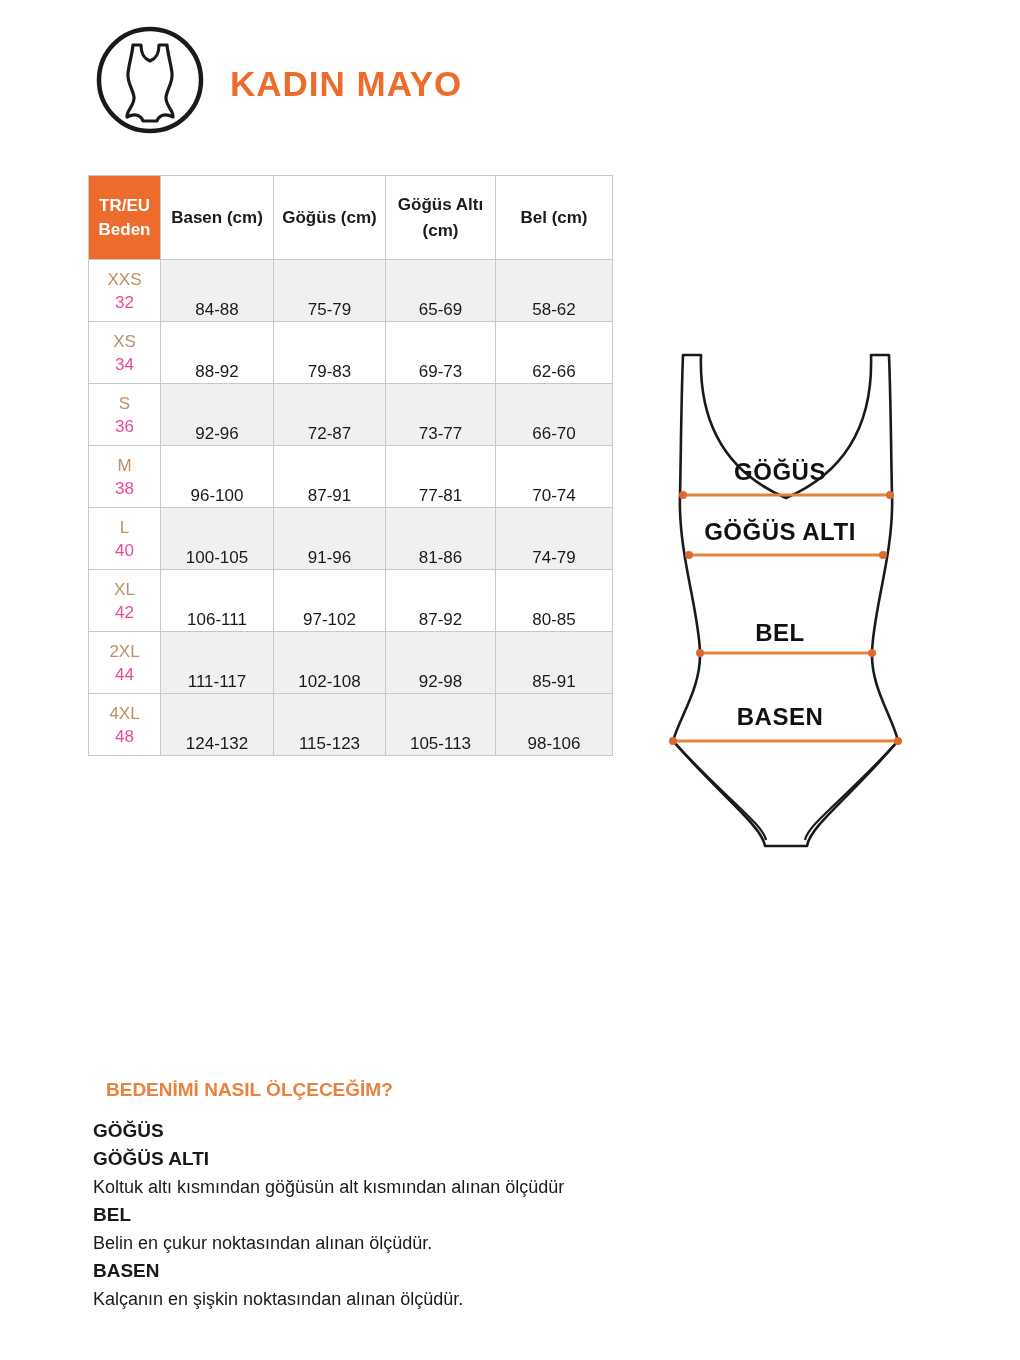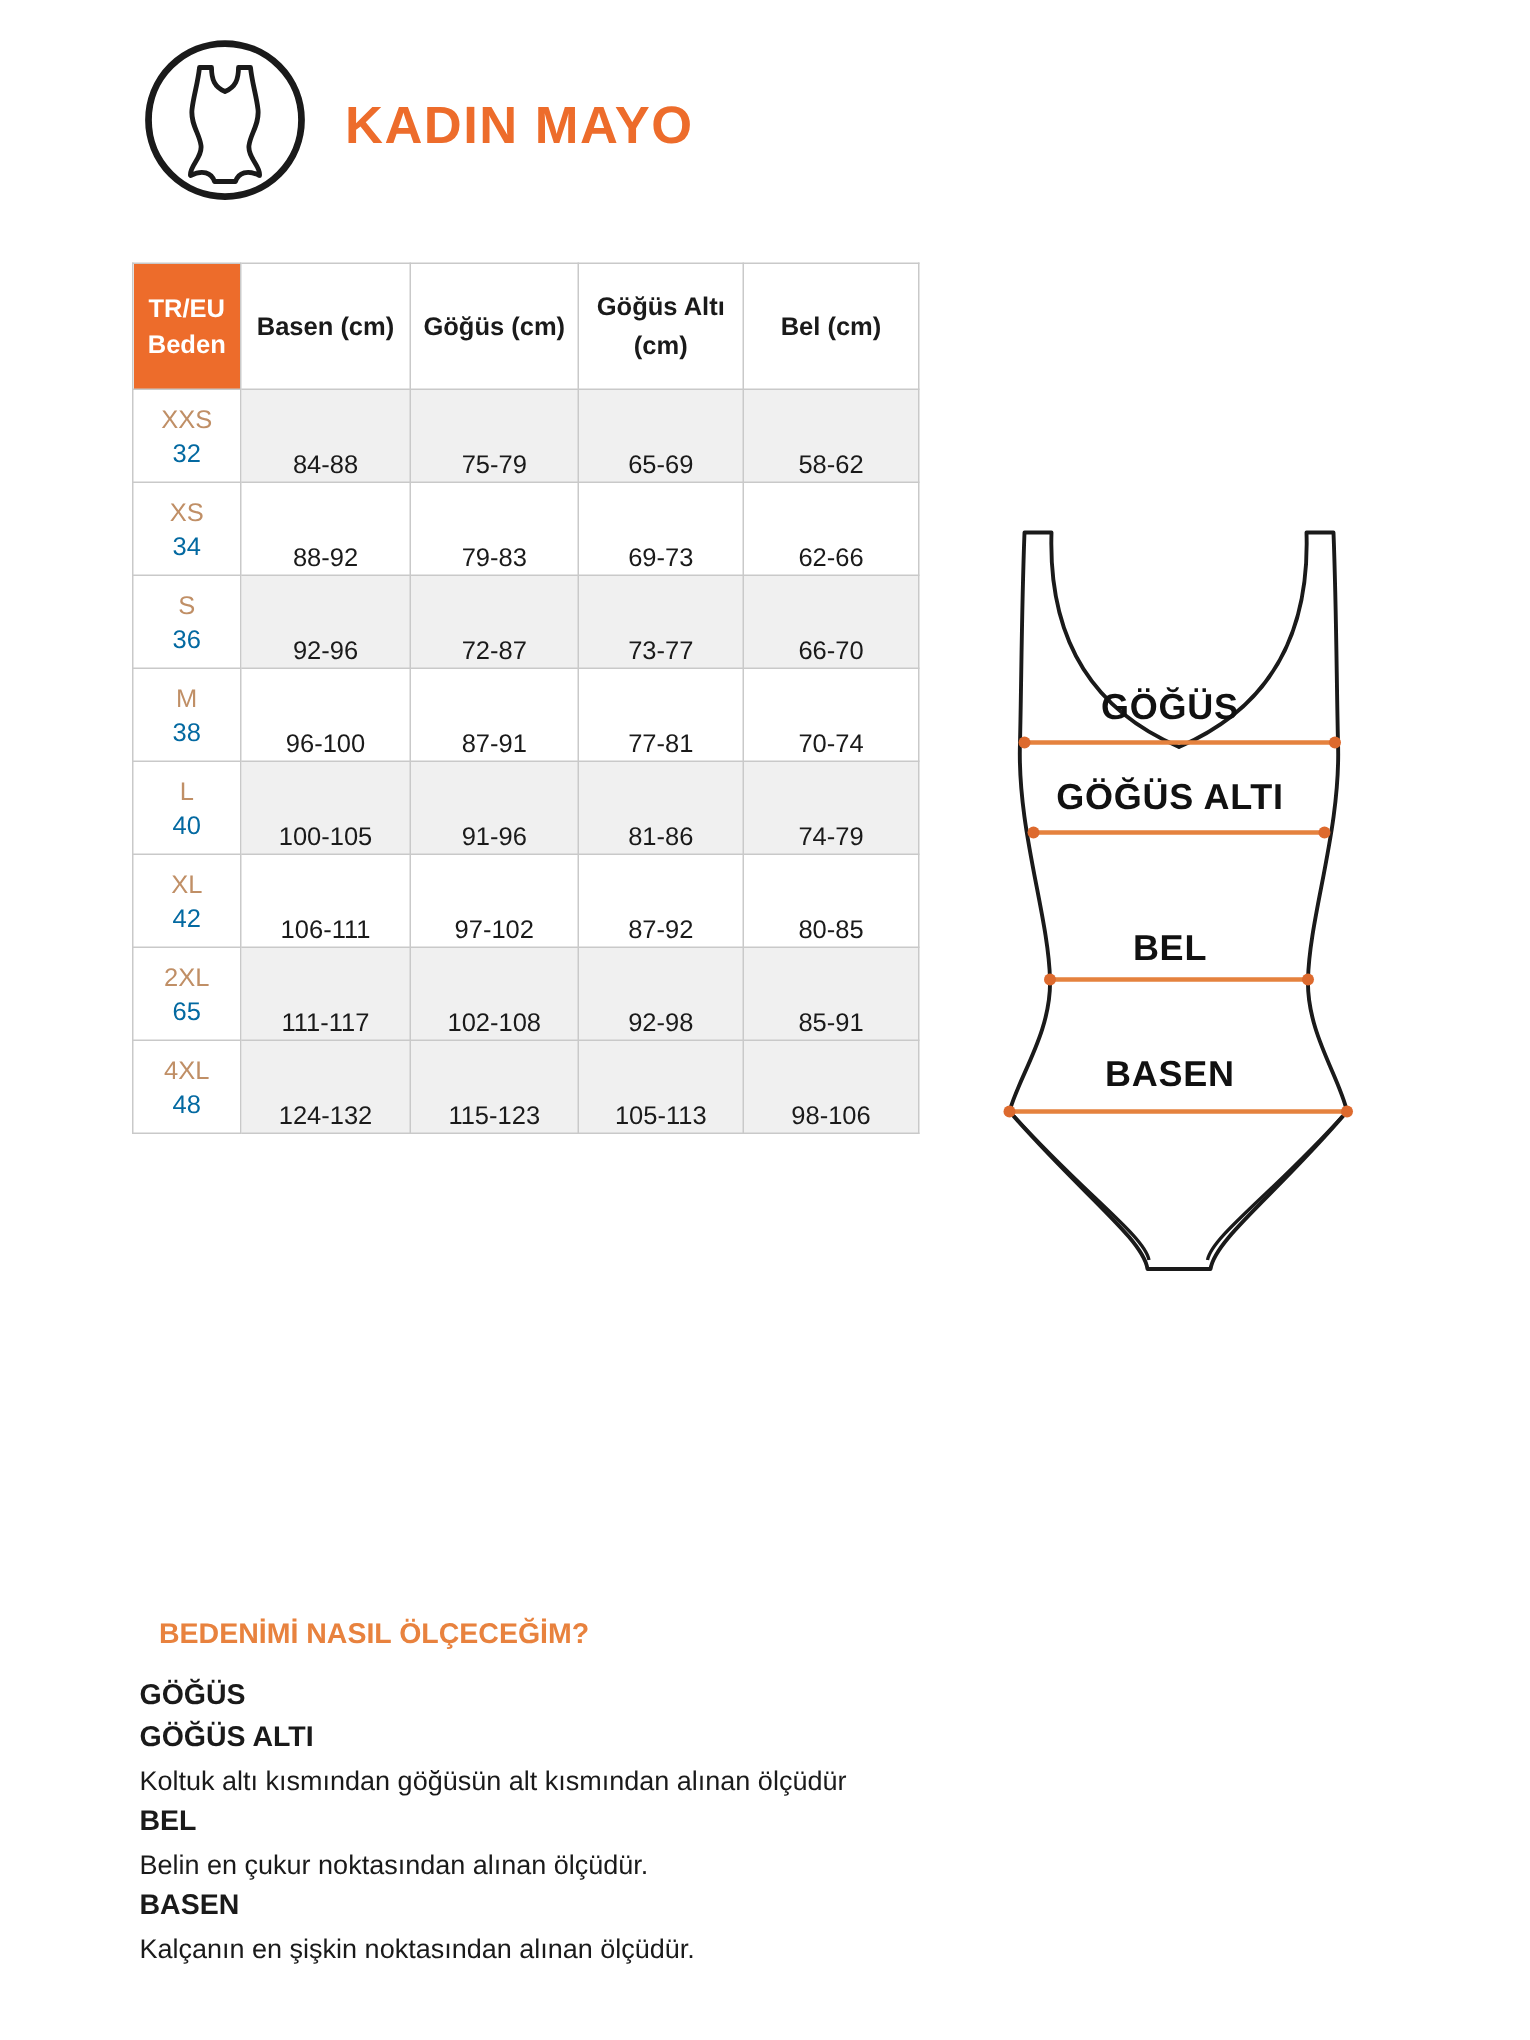--- a/index.html
+++ b/index.html
@@ -38,21 +38,21 @@
     vertical-align:middle;line-height:24px;
   }
   th.col-head{
     background:#ffffff;color:#1a1a1a;font-weight:bold;
     vertical-align:middle;padding:0 8px;line-height:26px;
   }
   td.size-cell{
     background:#ffffff;vertical-align:middle;line-height:23px;
   }
   td.size-cell .size-label{color:#C08F66;display:block;}
-  td.size-cell .size-num{color:#0369a1;display:block;}
+  td.size-cell .size-num{color:#ec4899;display:block;}
   td.value-cell{
     background:#ffffff;vertical-align:bottom;
   }
   tr.alt td.value-cell{background:#f0f0f0;}
 
   
   .diagram{position:absolute;left:655px;top:348px;width:250px;height:515px;}
   .diagram svg{position:absolute;left:0;top:0;}
   .diagram .dlabel{
     position:absolute;left:0;width:250px;text-align:center;
@@ -165,21 +165,21 @@
           <span class="size-num">42</span>
         </td>
         <td class="value-cell">106-111</td>
         <td class="value-cell">97-102</td>
         <td class="value-cell">87-92</td>
         <td class="value-cell">80-85</td>
       </tr>
       <tr class="alt">
         <td class="size-cell">
           <span class="size-label">2XL</span>
-          <span class="size-num">65</span>
+          <span class="size-num">44</span>
         </td>
         <td class="value-cell">111-117</td>
         <td class="value-cell">102-108</td>
         <td class="value-cell">92-98</td>
         <td class="value-cell">85-91</td>
       </tr>
       <tr class="alt">
         <td class="size-cell">
           <span class="size-label">4XL</span>
           <span class="size-num">48</span>

